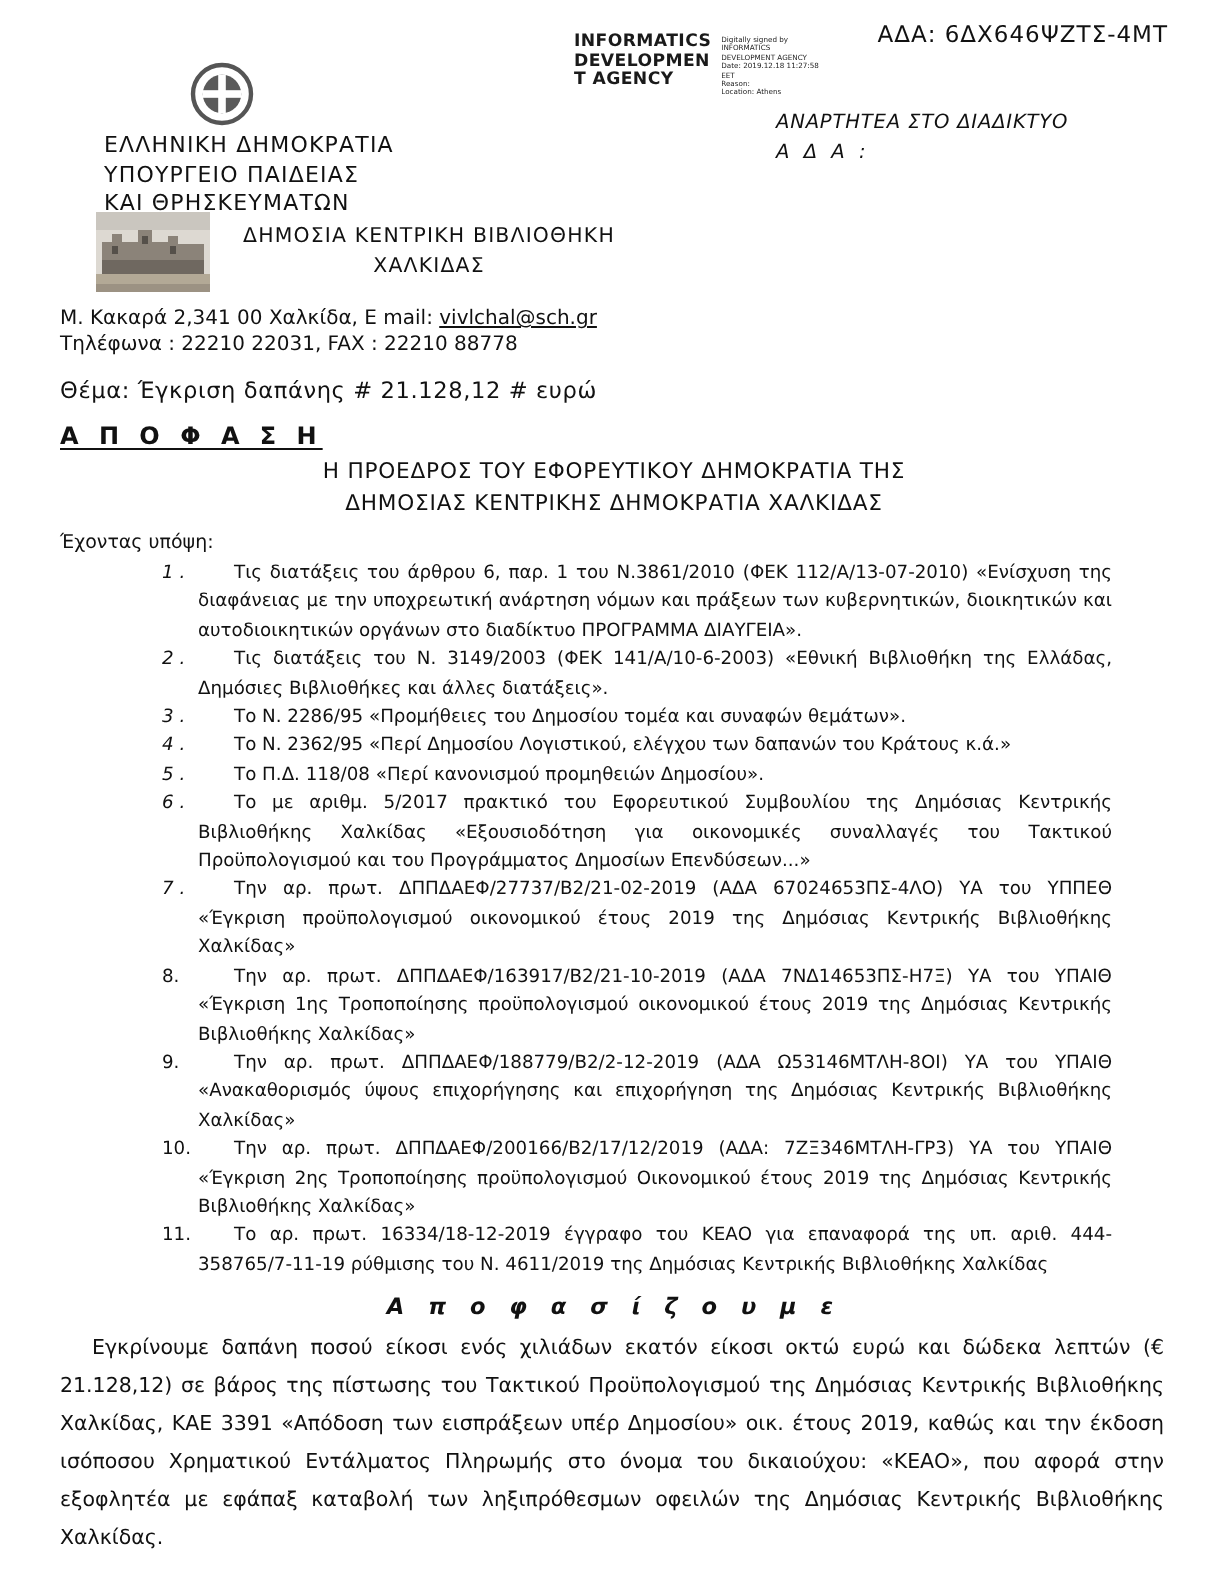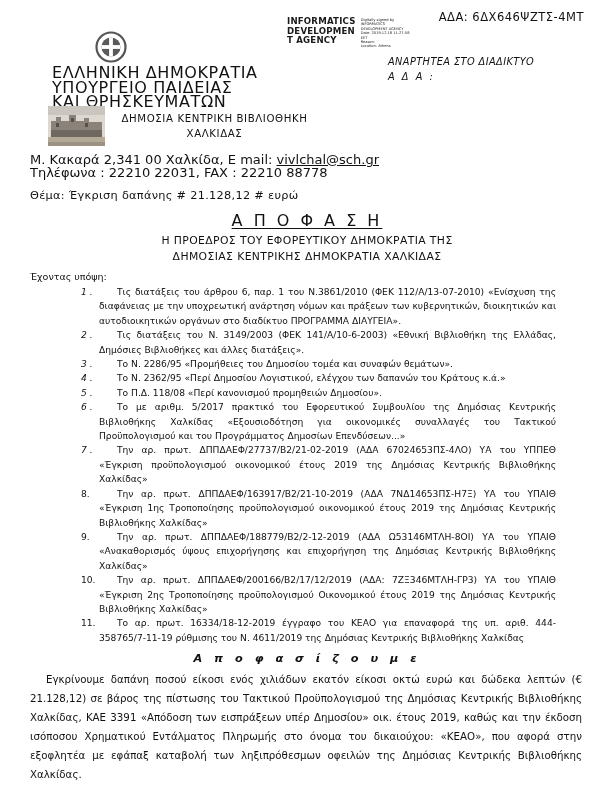--- a/index.html
+++ b/index.html
@@ -9,31 +9,31 @@
   .ada-top{position:absolute;top:10px;right:28px;font-size:11.5px;letter-spacing:0.5px;}
   
   .stamp{position:absolute;left:287px;top:17px;display:flex;gap:5px;}
   .stamp-agency{font-size:8.6px;font-weight:bold;line-height:9.6px;color:#1a1a1a;letter-spacing:0.2px;}
   .stamp-details{font-size:3.6px;line-height:4.4px;color:#222;width:86px;padding-top:1px;}
   .stamp-details div{white-space:nowrap;overflow:hidden;}
   .anartitea{position:absolute;left:388px;top:56px;font-style:italic;font-size:9.8px;letter-spacing:0.4px;}
   .ada-label{position:absolute;left:388px;top:71px;font-style:italic;font-size:9.8px;letter-spacing:2px;}
   
   .emblem{position:absolute;left:94px;top:30px;width:34px;height:34px;}
-  .gov-block{position:absolute;left:52px;top:66px;font-size:16px;line-height:14.5px;letter-spacing:0.6px;}
+  .gov-block{position:absolute;left:52px;top:66px;font-size:11px;line-height:14.5px;letter-spacing:0.6px;}
   .castle{position:absolute;left:48px;top:106px;width:57px;height:40px;}
   .library-block{position:absolute;left:112px;top:112px;width:205px;text-align:center;
                  font-size:10.2px;line-height:14.5px;letter-spacing:0.6px;}
   .date-block{position:absolute;left:412px;top:112px;font-size:9.6px;line-height:14.5px;}
-  .address-block{position:absolute;left:30px;top:154px;font-size:13px;line-height:12.5px;}
+  .address-block{position:absolute;left:30px;top:154px;font-size:10px;line-height:12.5px;}
   .address-block a{color:#111;text-decoration:underline;}
   .subject{position:absolute;left:30px;top:189px;font-size:11.3px;letter-spacing:0.3px;}
   
   .content{position:absolute;left:30px;right:28px;top:211px;}
-  .doc-title{text-align:center;font-size:16px;font-weight:normal;letter-spacing:3px;}
+  .doc-title{font-size:12px;font-weight:bold;letter-spacing:3px;}
   .doc-title span{text-decoration:underline;text-underline-offset:2px;}
   .doc-sub{text-align:center;font-size:10.8px;letter-spacing:0.4px;margin-top:3.5px;}
   .having{font-size:9.5px;margin-top:8px;}
   .list{margin:3px 28px 0 55px;font-size:9.15px;line-height:14.4px;}
   .item{position:relative;padding-left:14px;text-align:justify;}
   .item .num{position:absolute;left:-4px;top:0;width:20px;}
   .item .num.it{font-style:italic;}
   .item .txt{text-indent:18px;}
   .decide{text-align:center;font-weight:bold;font-style:italic;font-size:11.3px;
           letter-spacing:4px;margin:7px 0 5px 0;}

